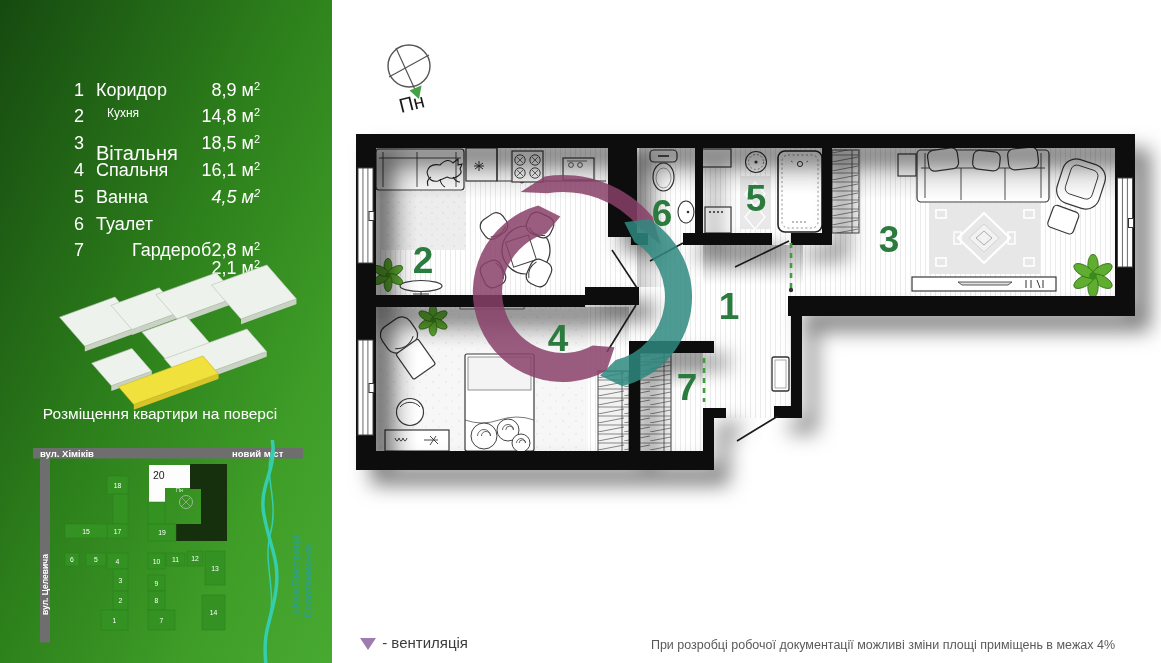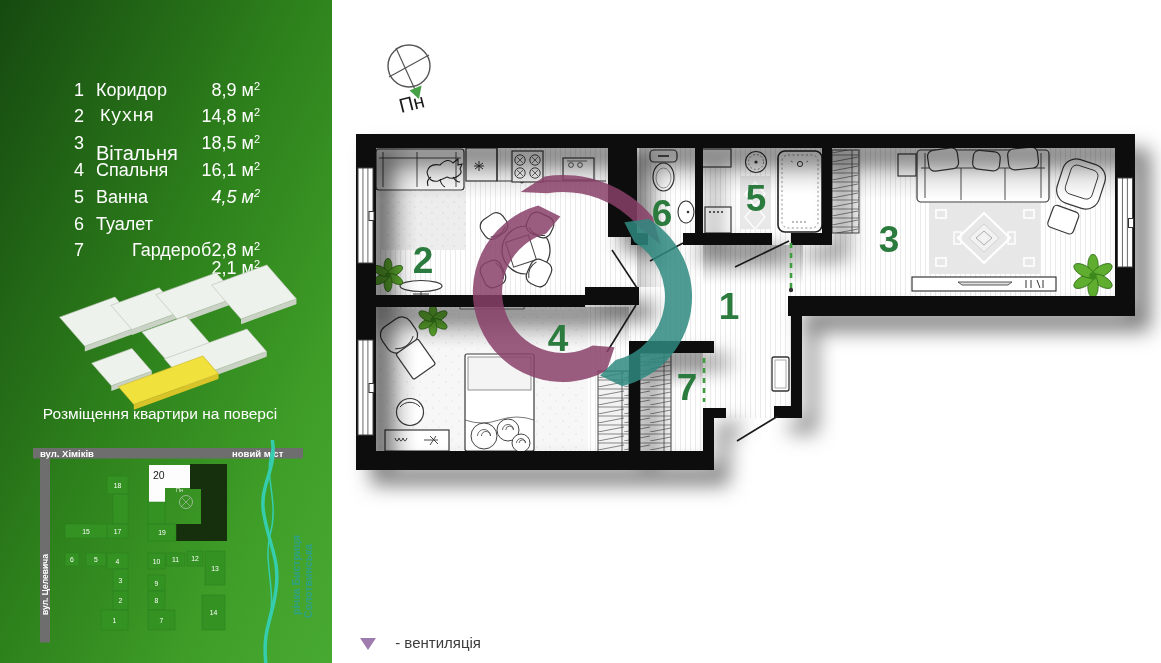--- a/index.html
+++ b/index.html
@@ -10,21 +10,21 @@
 </style></head><body>
 <div id="page">
 
 <div id="side"></div>
 
 
 <div class="t" style="left:74px;top:80px;font-size:18px;">1</div>
     <div class="t" style="left:96px;top:80px;font-size:18px;">Коридор</div>
     <div class="t" style="left:150px;top:80px;width:110px;text-align:right;font-size:18px;">8,9 м<span style="font-size:11px;position:relative;top:-6px;">2</span></div>
     <div class="t" style="left:74px;top:106px;font-size:18px;">2</div>
-    <div class="t" style="left:100px;top:106px;font-size:18px;font-family:Liberation Mono, monospace;">Кухня</div>
+    <div class="t" style="left:107px;top:106px;font-size:12px;">Кухня</div>
     <div class="t" style="left:150px;top:106px;width:110px;text-align:right;font-size:18px;">14,8 м<span style="font-size:11px;position:relative;top:-6px;">2</span></div>
     <div class="t" style="left:74px;top:133px;font-size:18px;">3</div>
     <div class="t" style="left:96px;top:142px;font-size:20px;">Вітальня</div>
     <div class="t" style="left:150px;top:133px;width:110px;text-align:right;font-size:18px;">18,5 м<span style="font-size:11px;position:relative;top:-6px;">2</span></div>
     <div class="t" style="left:74px;top:160px;font-size:18px;">4</div>
     <div class="t" style="left:96px;top:160px;font-size:18px;">Спальня</div>
     <div class="t" style="left:150px;top:160px;width:110px;text-align:right;font-size:18px;">16,1 м<span style="font-size:11px;position:relative;top:-6px;">2</span></div>
     <div class="t" style="left:74px;top:187px;font-size:18px;">5</div>
     <div class="t" style="left:96px;top:187px;font-size:18px;">Ванна</div>
     <div class="t" style="left:150px;top:187px;width:110px;text-align:right;font-size:18px;font-style:italic;">4,5 м<span style="font-size:11px;position:relative;top:-6px;">2</span></div>
@@ -350,14 +350,15 @@
       <text x="889" y="252" font-size="37" font-weight="bold" fill="#2b7a3e" text-anchor="middle" font-family="Liberation Sans,sans-serif">3</text>
       <text x="687" y="400" font-size="37" font-weight="bold" fill="#2b7a3e" text-anchor="middle" font-family="Liberation Sans,sans-serif">7</text>
       <circle cx="409" cy="66" r="21" fill="none" stroke="#555" stroke-width="1.4"></circle>
       <path d="M396,48 L417,94 M389,77 L429,55" stroke="#555" stroke-width="1.2" fill="none"></path>
       <polygon points="419,99 421.5,85.5 409.5,90.5" fill="#46a146"></polygon>
       <text x="401" y="113" font-size="20" fill="#1a1a1a" transform="rotate(-14 401 113)" font-family="Liberation Sans,sans-serif">Пн</text>
     </svg>
 
 <div style="position:absolute;left:360px;top:634px;font-size:15px;color:#3c3c3c;">
 <span style="display:inline-block;width:0;height:0;border-left:8px solid transparent;border-right:8px solid transparent;border-top:12px solid #9e7cb0;vertical-align:-2px;"></span>
-<span style="margin-left:15px;">- вентиляція</span></div>
-
+<span style="margin-left:2px;">- вентиляція</span></div>
+
+<div style="position:absolute;left:640px;top:638px;width:475px;text-align:right;font-size:12.5px;color:#5a5a5a;">При розробці робочої документації можливі зміни площі приміщень в межах 4%</div>
 </div>
 </body></html>

